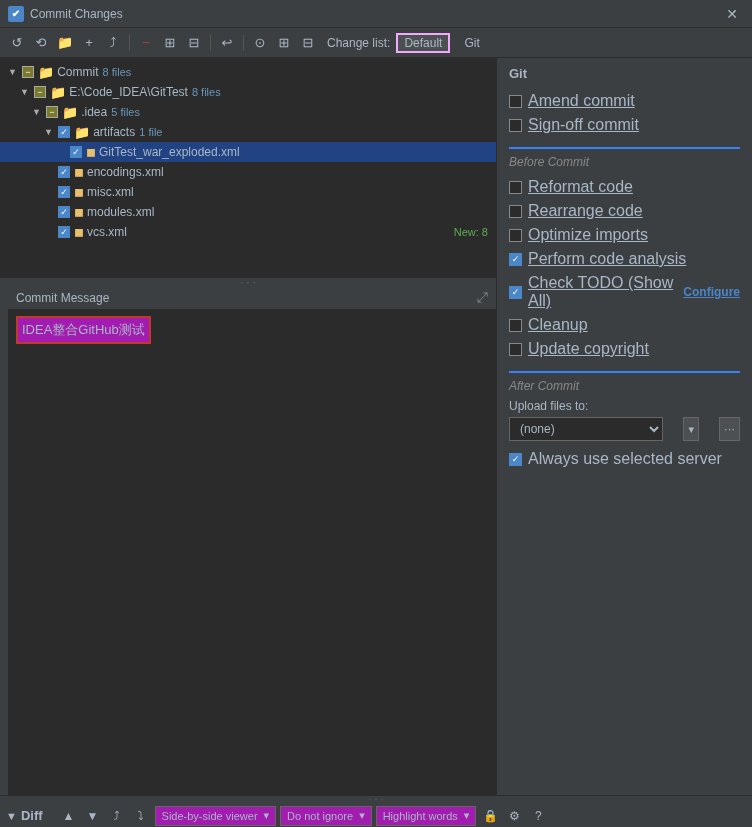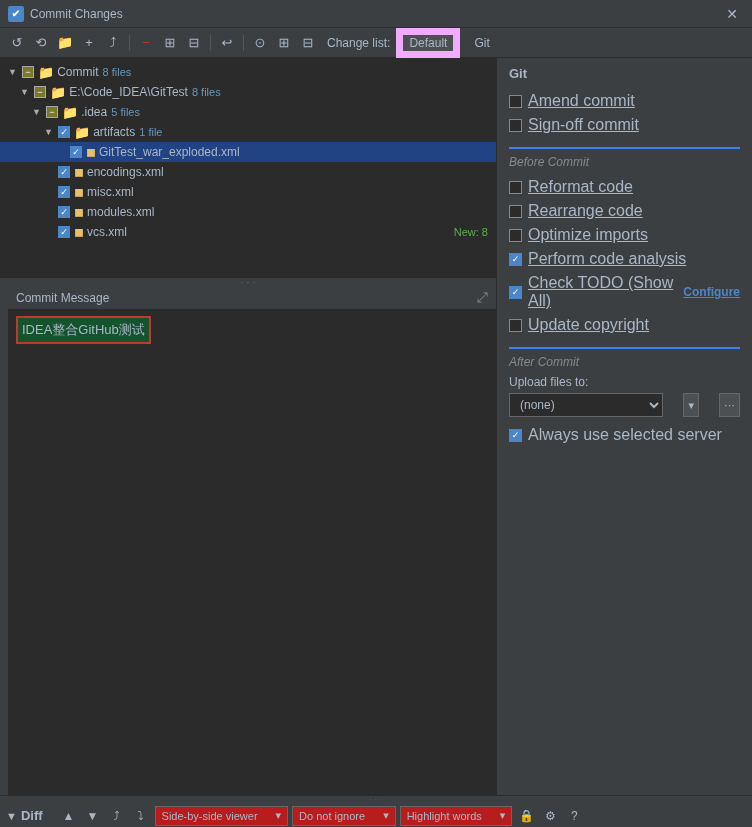--- a/index.html
+++ b/index.html
@@ -74,21 +74,21 @@
       background: #555;
       margin: 0 3px;
     }
     .change-list-label {
       color: #a9b7c6;
       font-size: 12px;
       margin-left: 6px;
     }
     .change-list-value {
       background: #4c5052;
-      border: 7px solid #f0abfc;
+      border: 2px solid #f0abfc;
       color: #a9b7c6;
       padding: 1px 6px;
       font-size: 12px;
       margin-left: 4px;
     }
     .git-label {
       margin-left: 12px;
       color: #a9b7c6;
       font-size: 12px;
     }
@@ -196,21 +196,21 @@
       font-size: 14px;
     }
     .commit-message-box {
       flex: 1;
       background: #2b2b2b;
       padding: 6px 8px;
       overflow-y: auto;
     }
     .commit-text-content {
       display: inline-block;
-      background: #14532d;
+      background: #a21caf;
       color: #a9b7c6;
       font-size: 13px;
       line-height: 1.5;
       border: 2px solid #c0392b;
       padding: 2px 4px;
     }
 
     
     .right-panel {
       flex: 1;
@@ -330,29 +330,29 @@
       height: 20px;
       display: flex;
       align-items: center;
       justify-content: center;
       color: #a9b7c6;
       cursor: pointer;
       border-radius: 2px;
       font-size: 12px;
     }
     .diff-dropdown-btn {
-      background: #b91c1c;
+      background: #a21caf;
       border: 1px solid #666;
       color: #a9b7c6;
       padding: 1px 6px;
       font-size: 11px;
       cursor: pointer;
       display: flex;
       align-items: center;
-      gap: 18px;
+      gap: 6px;
       height: 20px;
     }
     .diff-resize {
       height: 6px;
       background: #3c3f41;
       display: flex;
       align-items: center;
       justify-content: center;
       cursor: row-resize;
       color: #555;
@@ -516,20 +516,24 @@
       <div class="option-checkbox checked">✓</div>
       <span class="option-label underline">Perform code analysis</span>
     </div>
 
     <div class="option-row">
       <div class="option-checkbox checked">✓</div>
       <span class="option-label underline">Check TODO (Show All)</span>
       <span class="option-link">Configure</span>
     </div>
 
+    <div class="option-row">
+      <div class="option-checkbox"></div>
+      <span class="option-label underline">Cleanup</span>
+    </div>
 
     <div class="option-row">
       <div class="option-checkbox"></div>
       <span class="option-label underline">Update copyright</span>
     </div>
 
     <div class="section-divider">
       <div class="section-subtitle">After Commit</div>
     </div>
 

